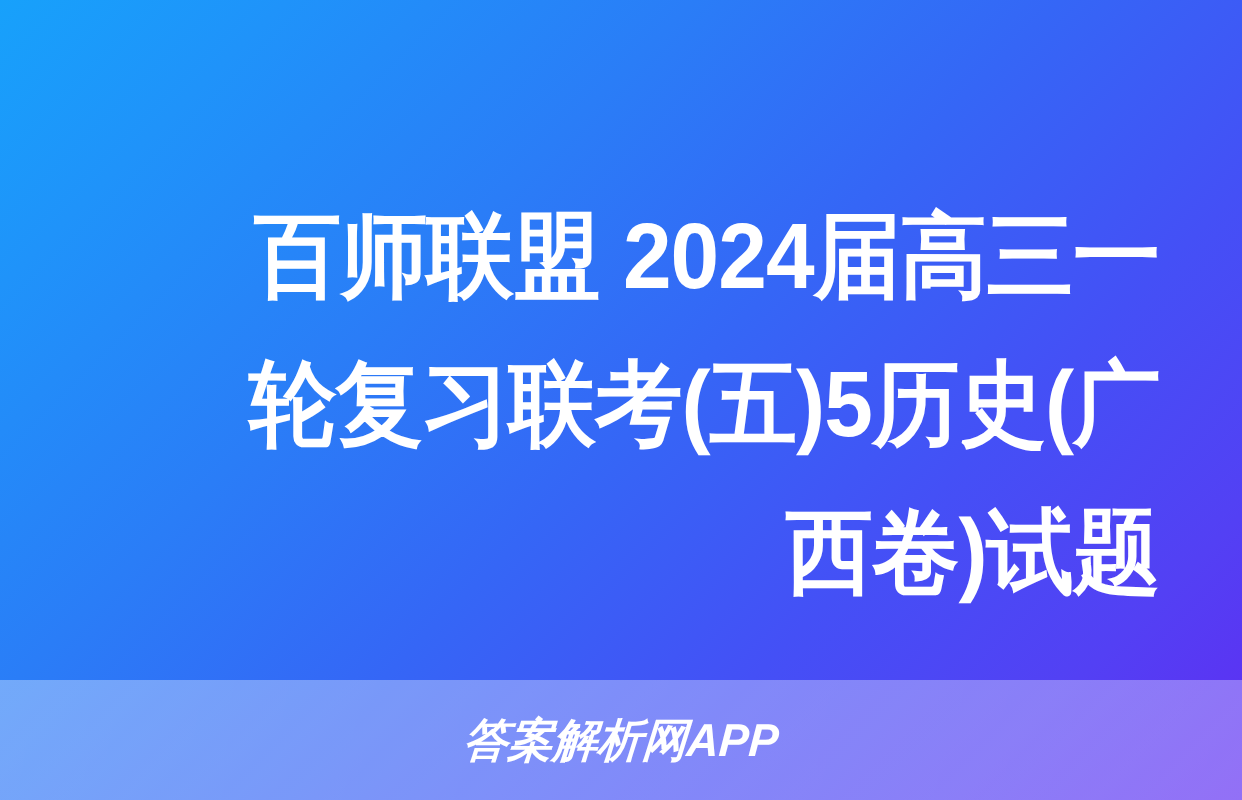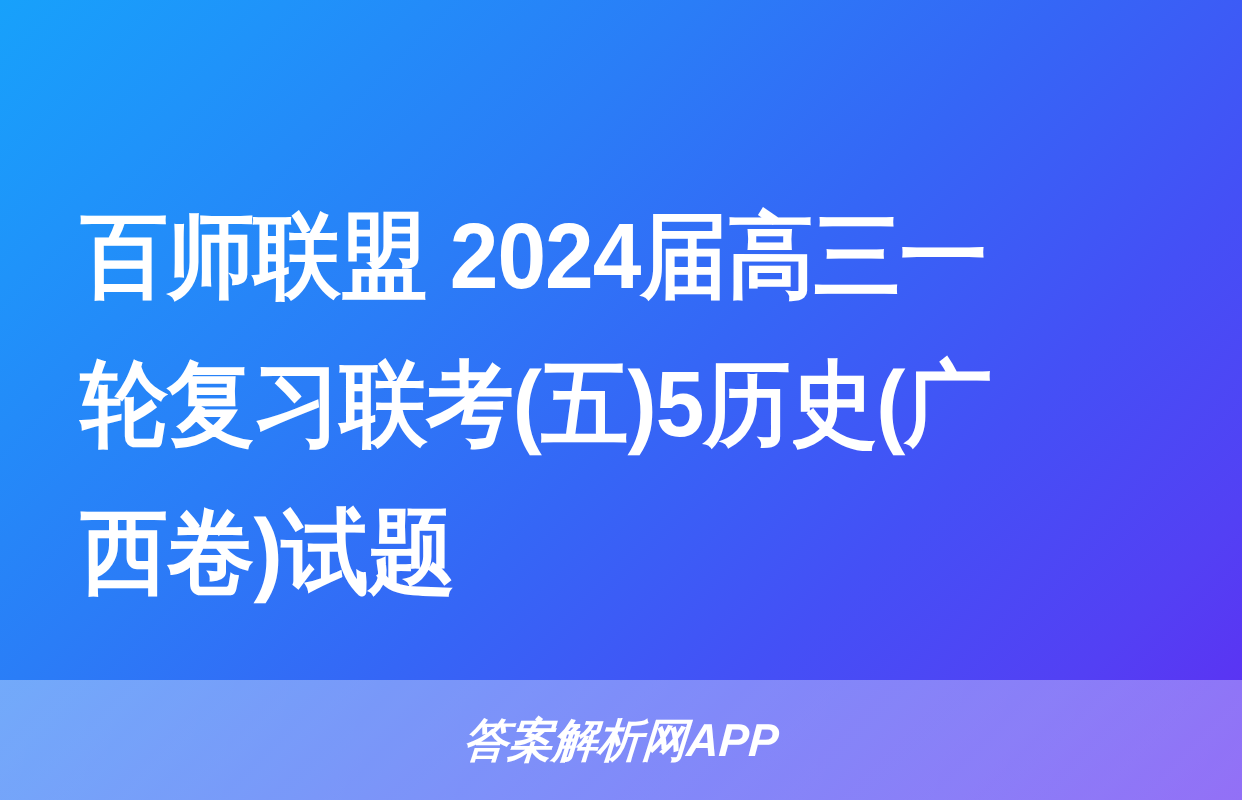--- a/index.html
+++ b/index.html
@@ -28,21 +28,21 @@
                 #5340f4 86%,
                 #5f2cf2 100%);
   }
 
   
   .title-block {
     position: absolute;
     left: 0;
     right: 2px;
     top: 182px;
-    text-align: left;
+    text-align: right;
     padding: 0 46px;
     box-sizing: border-box;
   }
 
   .title-line {
     display: block;
     color: #ffffff;
     font-family: "Liberation Sans", "DejaVu Sans", sans-serif;
     font-size: 93px;
     line-height: 148px;

